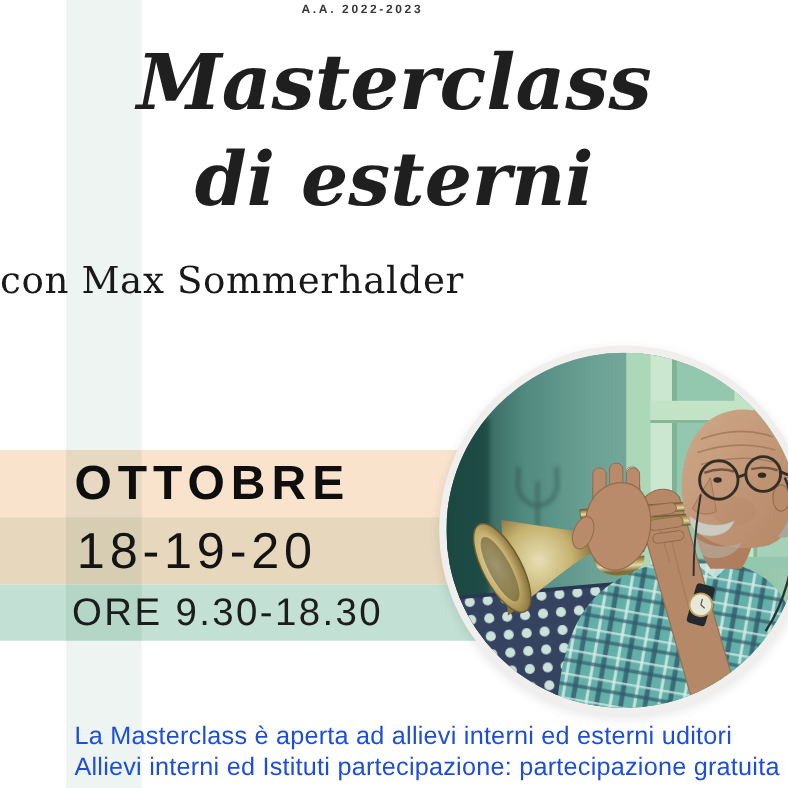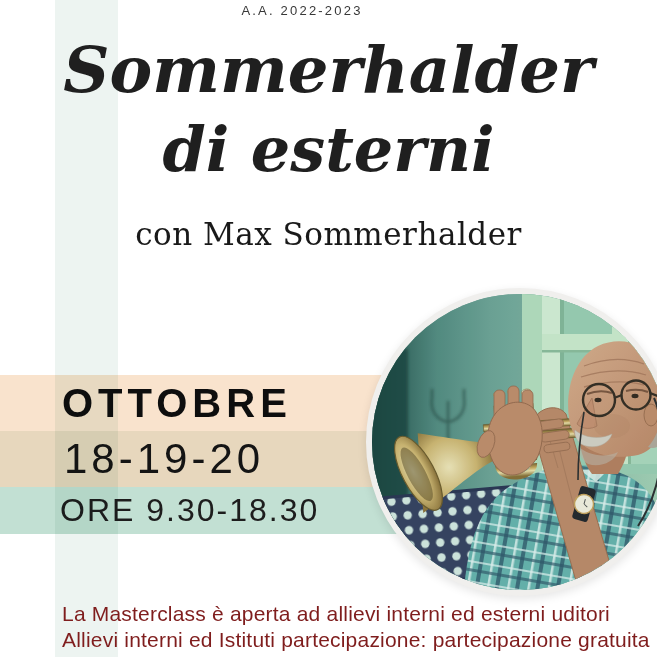--- a/index.html
+++ b/index.html
@@ -6,32 +6,32 @@
   .poster{
     position:relative;width:657px;height:657px;background:#ffffff;
     overflow:hidden;font-family:"Liberation Sans",sans-serif;
   }
   .stripe{
     position:absolute;left:55px;top:0;width:63px;height:657px;
     background:#edf4f1;mix-blend-mode:multiply;z-index:2;
   }
   .aa-year{
     position:absolute;top:3px;left:302px;transform:translateX(-50%);
-    font-size:13px;font-weight:400;letter-spacing:2.2px;color:#383838;
+    font-size:10px;font-weight:700;letter-spacing:2.2px;color:#383838;
     z-index:3;white-space:nowrap;
   }
   .title-block{
     position:absolute;top:30px;left:0;width:657px;text-align:center;z-index:3;
     font-family:"DejaVu Serif",serif;font-style:italic;font-weight:700;
     color:#1f1f1f;line-height:80px;
   }
   .title-line1{font-size:64px;}
   .title-line2{font-size:62px;}
   .subtitle{
-    position:absolute;top:216px;left:0;width:657px;text-align:center;z-index:3;
+    position:absolute;top:216px;left:0;width:657px;z-index:3;
     font-family:"DejaVu Serif",serif;font-size:31px;color:#191919;letter-spacing:.5px;
   }
   .band{position:absolute;left:0;width:430px;display:flex;align-items:center;z-index:1;}
   .band-month{top:375px;height:56px;background:#f9e3cd;}
   .band-days{top:431px;height:56px;background:#e7d7bd;}
   .band-hours{top:487px;height:47px;background:#c2e0d3;}
   .band-month .band-text{
     padding-left:62px;font-size:40px;font-weight:700;letter-spacing:5px;color:#0e0e0e;
   }
   .band-days .band-text{
@@ -41,34 +41,34 @@
     padding-left:60px;font-size:32px;font-weight:400;letter-spacing:2px;color:#1d1d1d;
   }
   .photo-circle{
     position:absolute;left:366px;top:288px;width:296px;height:296px;
     border:6px solid #f0efed;border-radius:50%;overflow:hidden;z-index:4;
     background:#6fa195;box-shadow:0 3px 10px rgba(0,0,0,.10);
   }
   .photo-circle svg{display:block;}
   .footer{
     position:absolute;left:62px;top:601px;z-index:3;
-    font-size:21px;line-height:25.5px;color:#7f1d1d;letter-spacing:.2px;
+    font-size:21px;line-height:25.5px;color:#1d4ed8;letter-spacing:.2px;
   }
 </style>
 </head>
 <body>
 
 <div class="poster">
 
   <div class="stripe"></div>
 
   <div class="aa-year">A.A. 2022-2023</div>
 
   <div class="title-block">
-    <div class="title-line1">Sommerhalder</div>
+    <div class="title-line1">Masterclass</div>
     <div class="title-line2">di esterni</div>
   </div>
 
   <div class="subtitle">con Max Sommerhalder</div>
 
   <div class="band band-month">
     <span class="band-text">OTTOBRE</span>
   </div>
   <div class="band band-days">
     <span class="band-text">18-19-20</span>

